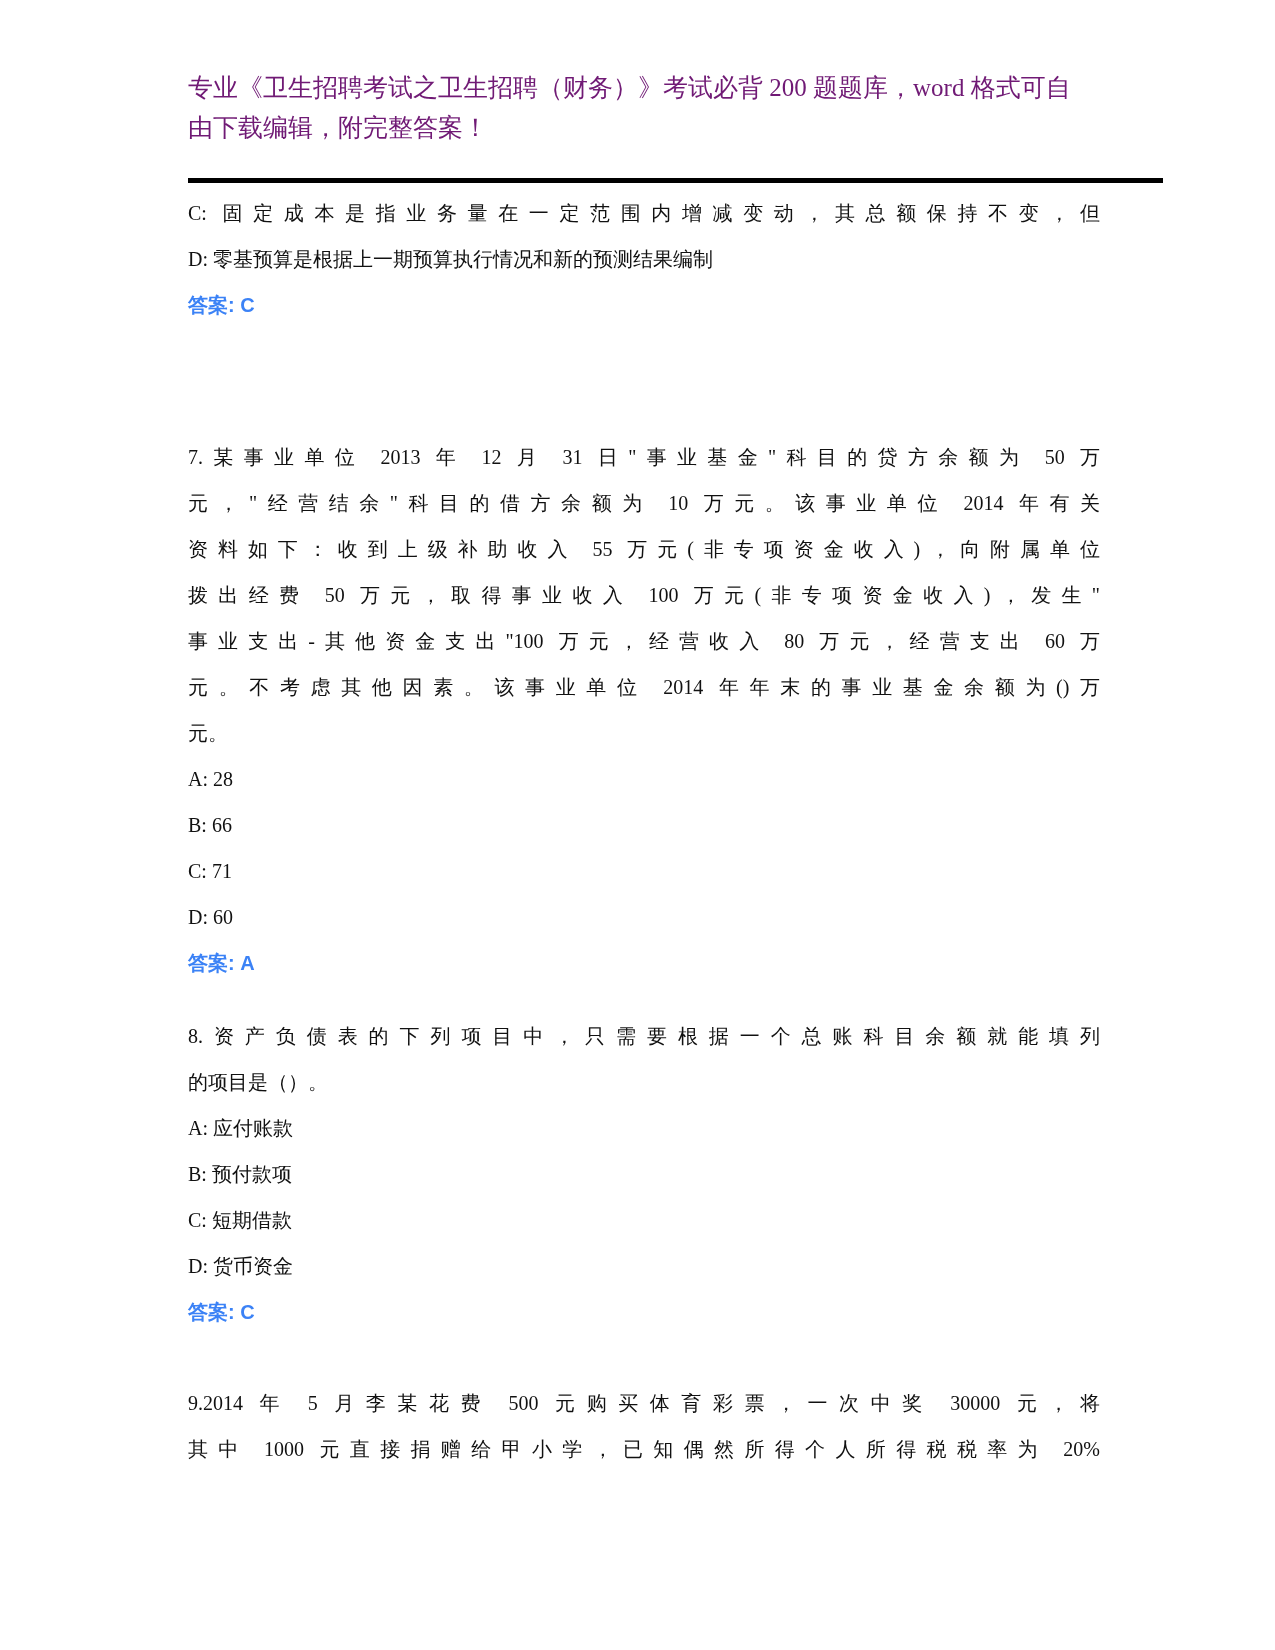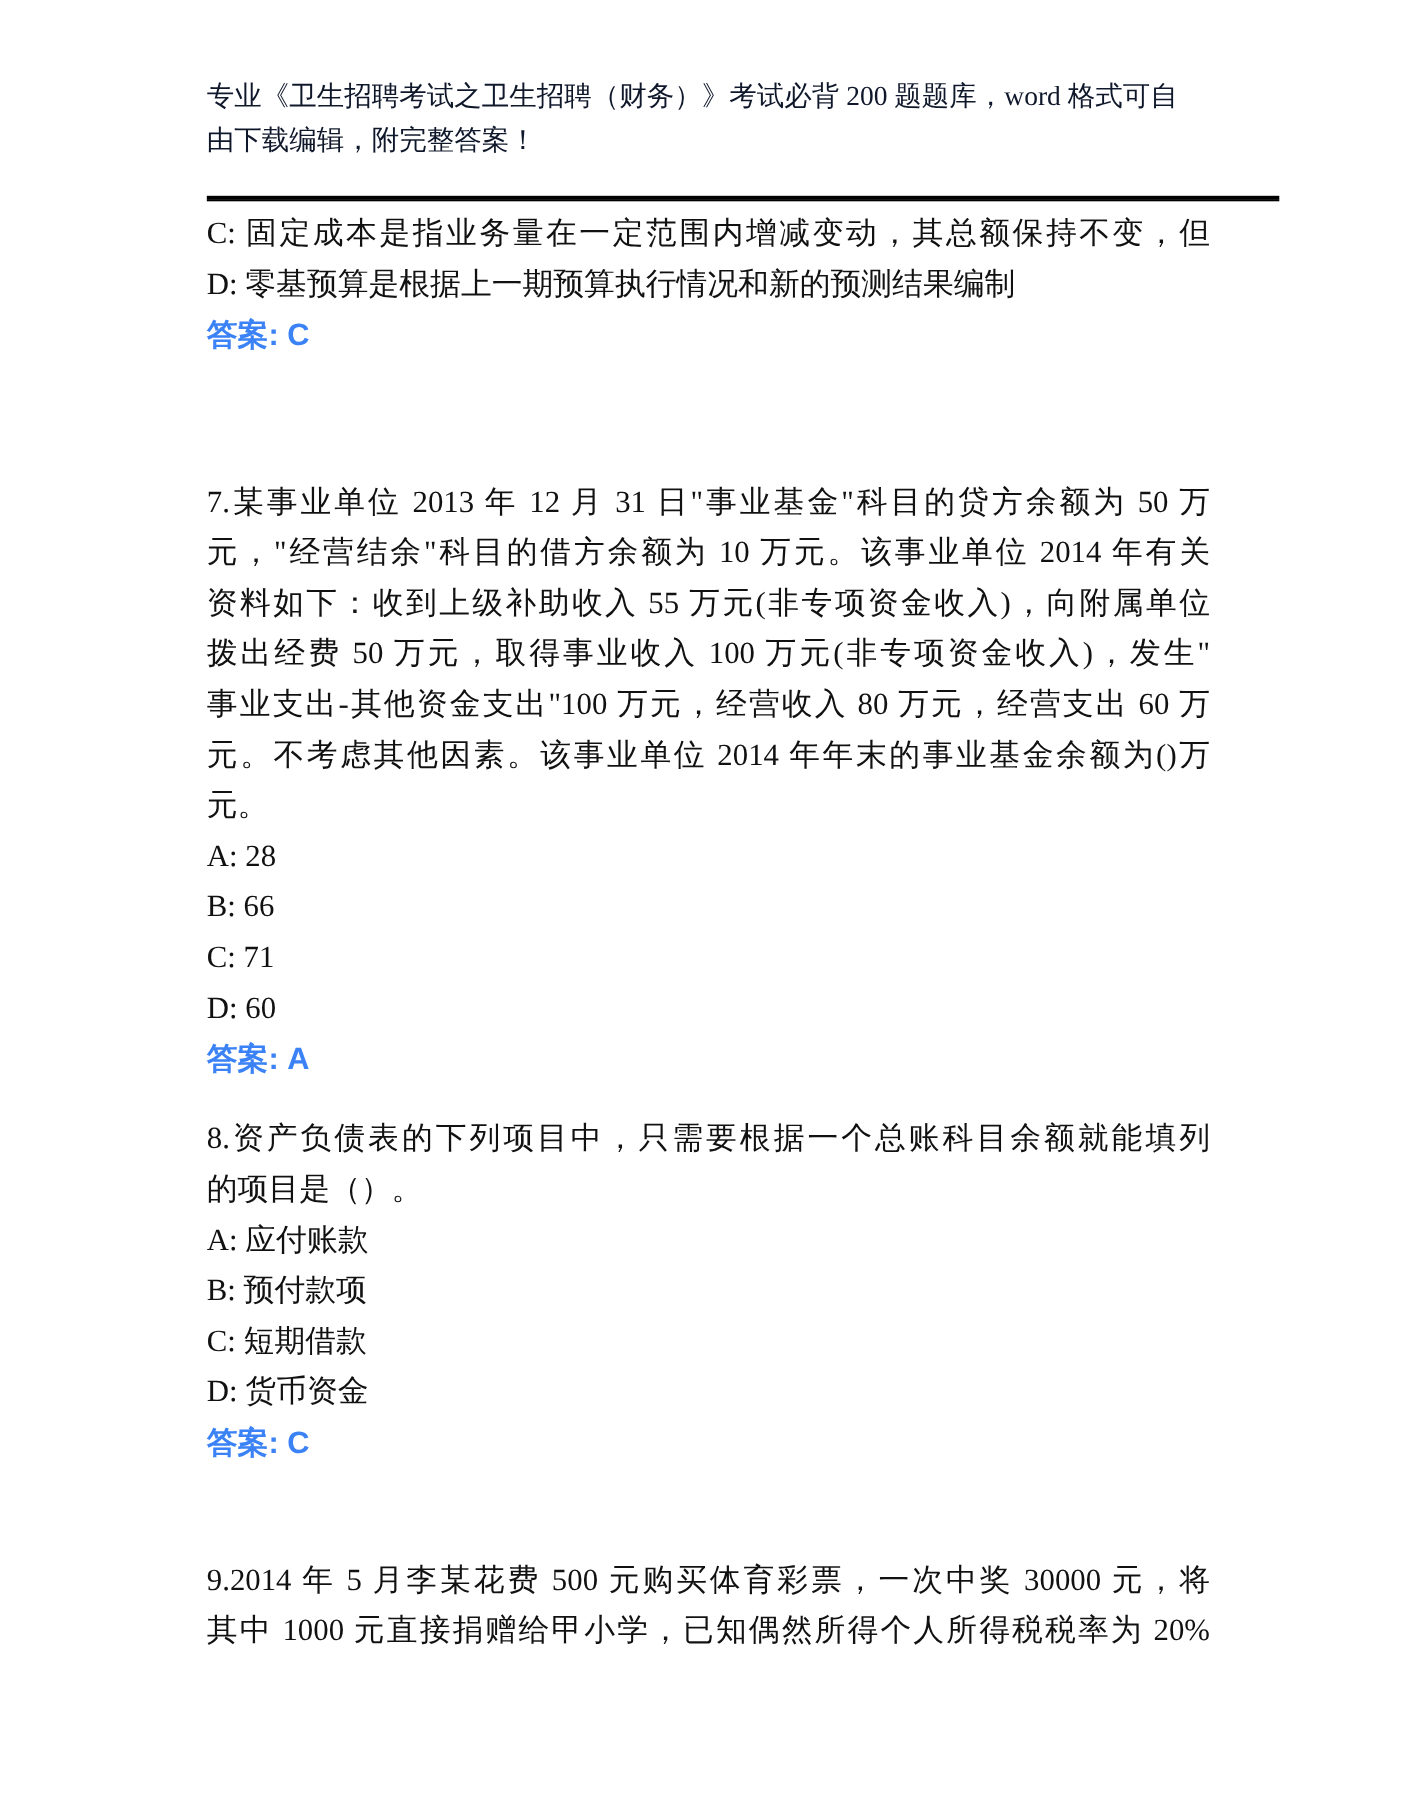--- a/index.html
+++ b/index.html
@@ -21,58 +21,58 @@
   .doc-header {
     position: absolute;
     left: 188px;
     top: 68px;
     width: 912px;
   }
   .hline {
     font-size: 25px;
     line-height: 40px;
     white-space: nowrap;
-    color: #0f172a;
+    color: #701a75;
   }
   .rule {
     position: absolute;
     left: 188px;
     top: 178px;
     width: 975px;
     height: 4px;
     border-top: 3px solid #000000;
     border-bottom: 2px solid #000000;
   }
   .sec {
     position: absolute;
     left: 188px;
     width: 912px;
   }
   .line {
-    font-size: 28px;
+    font-size: 20px;
     line-height: 46px;
     white-space: nowrap;
     color: #111111;
   }
   .just {
     white-space: normal;
     text-align: justify;
     text-align-last: justify;
     overflow: hidden;
     max-height: 46px;
   }
   .ans {
     font-family: "Liberation Sans", "DejaVu Sans", sans-serif;
     font-weight: 600;
     color: #3b82f6;
   }
   .sec-q6 { top: 190px; }
   .sec-q7 { top: 415px; margin-top: 19px; }
   .sec-q8 { top: 1013px; }
-  .sec-q9 { top: 1380px; margin-top: 34px; }
+  .sec-q9 { top: 1380px; }
 </style>
 </head>
 <body>
 
 <div class="page">
 
   <header class="doc-header">
     <div class="hline">专业《卫生招聘考试之卫生招聘（财务）》考试必背 200 题题库，word 格式可自</div>
     <div class="hline">由下载编辑，附完整答案！</div>
   </header>

